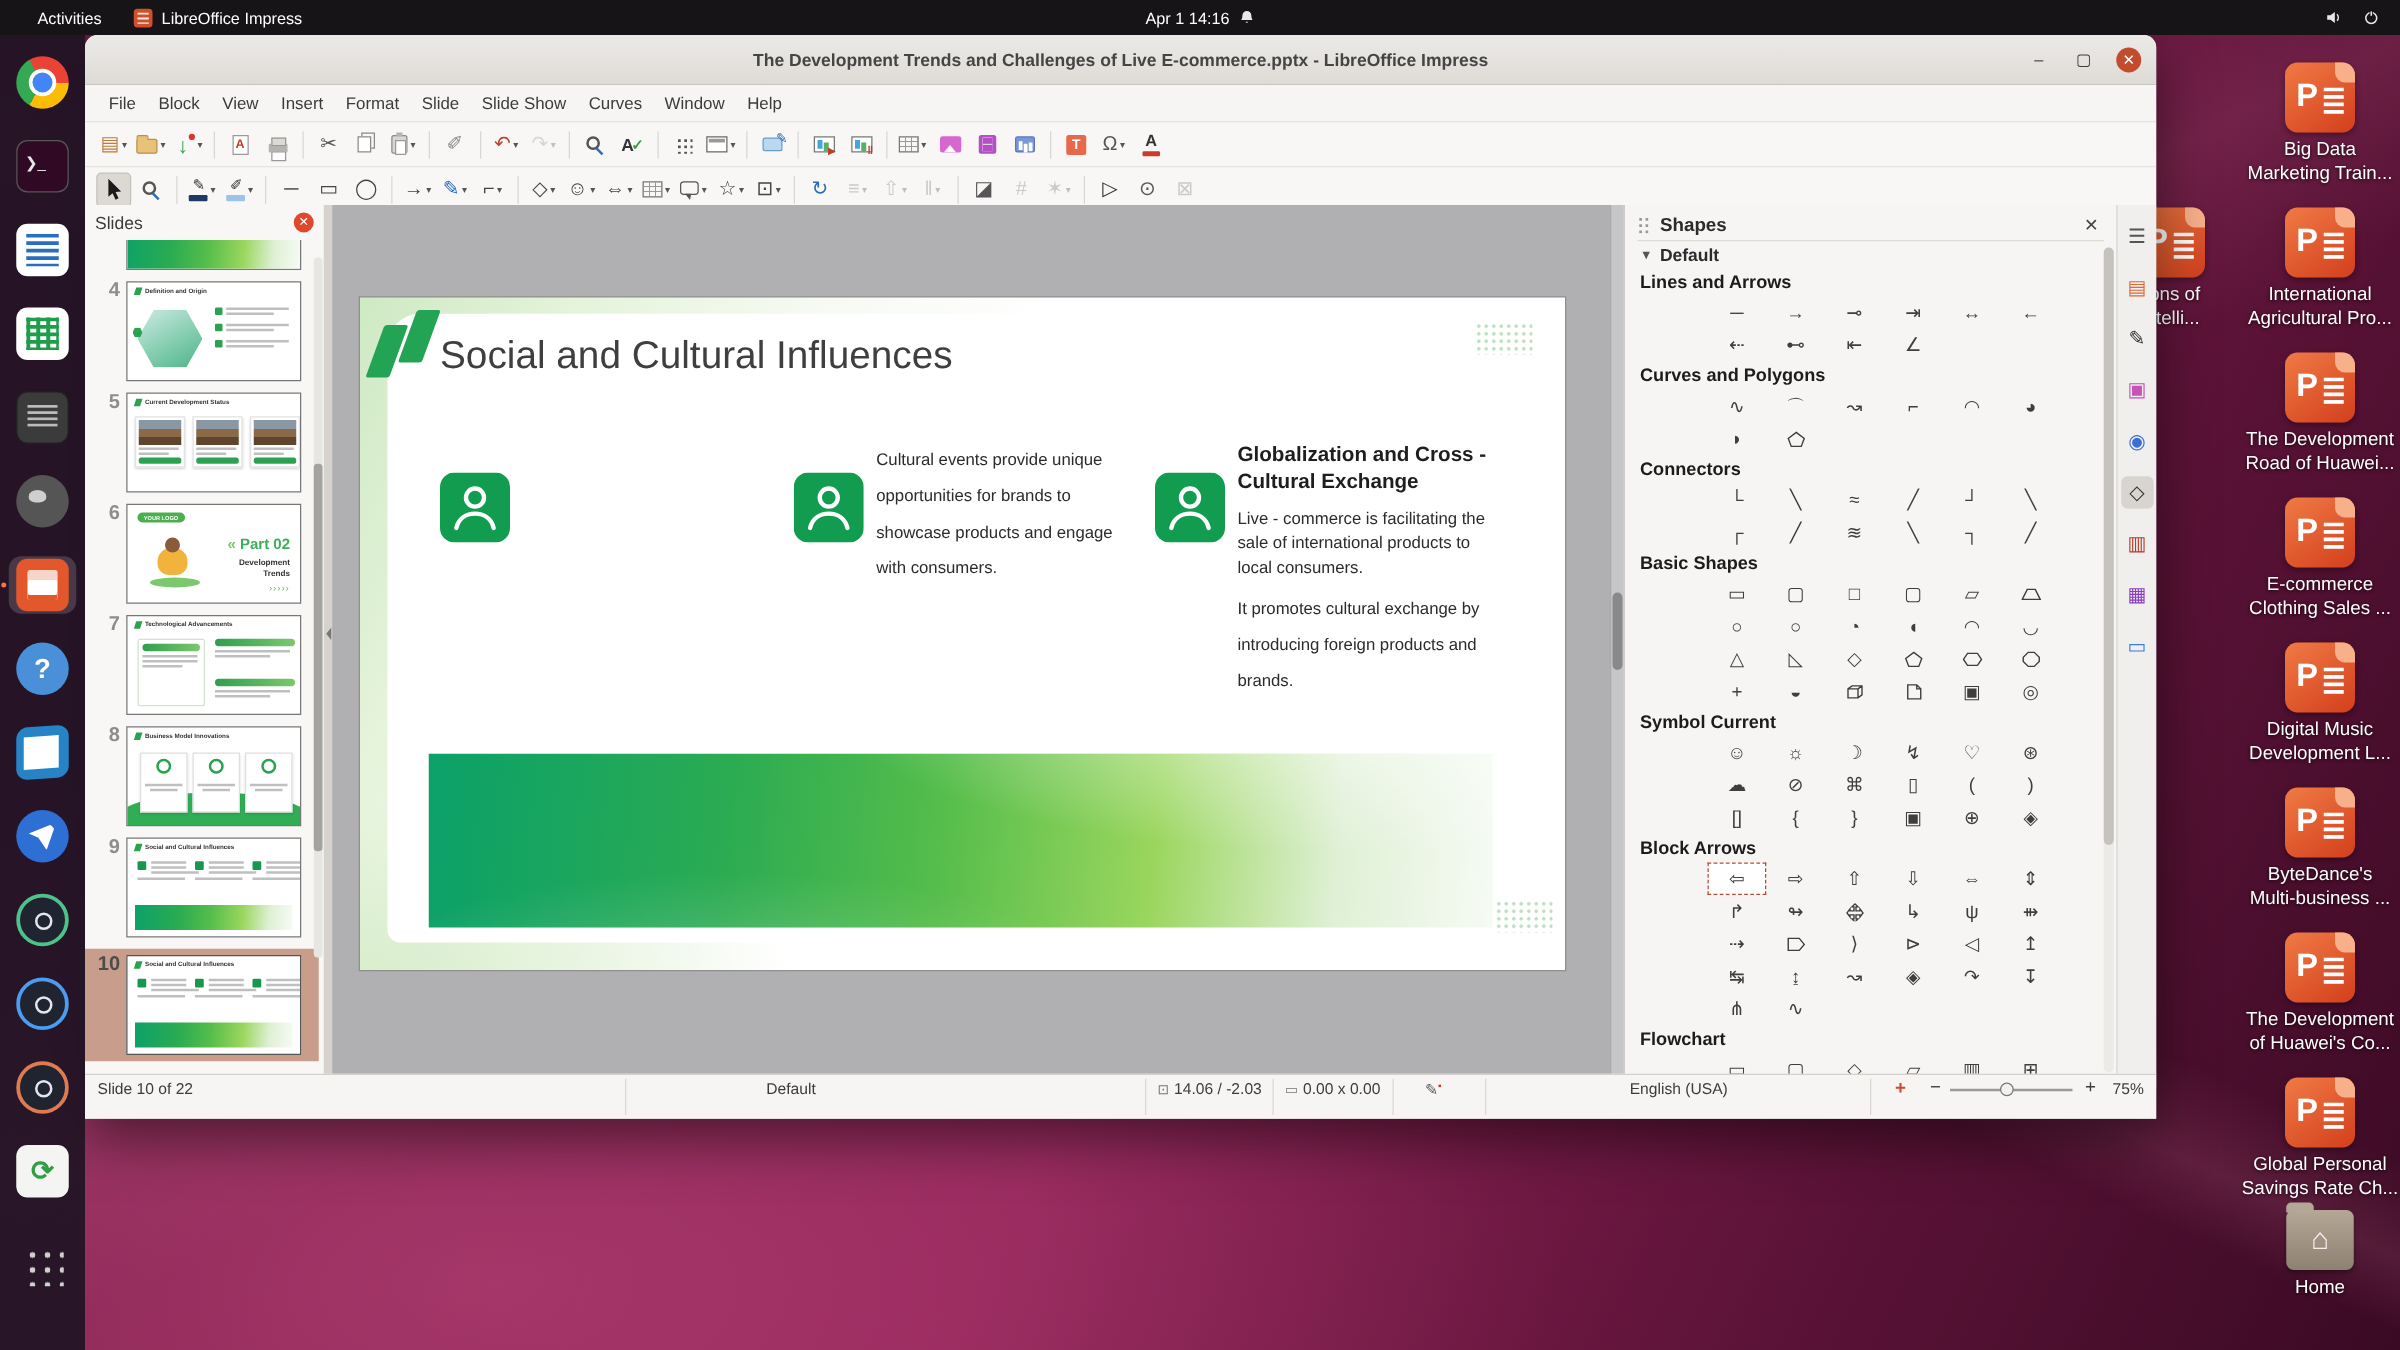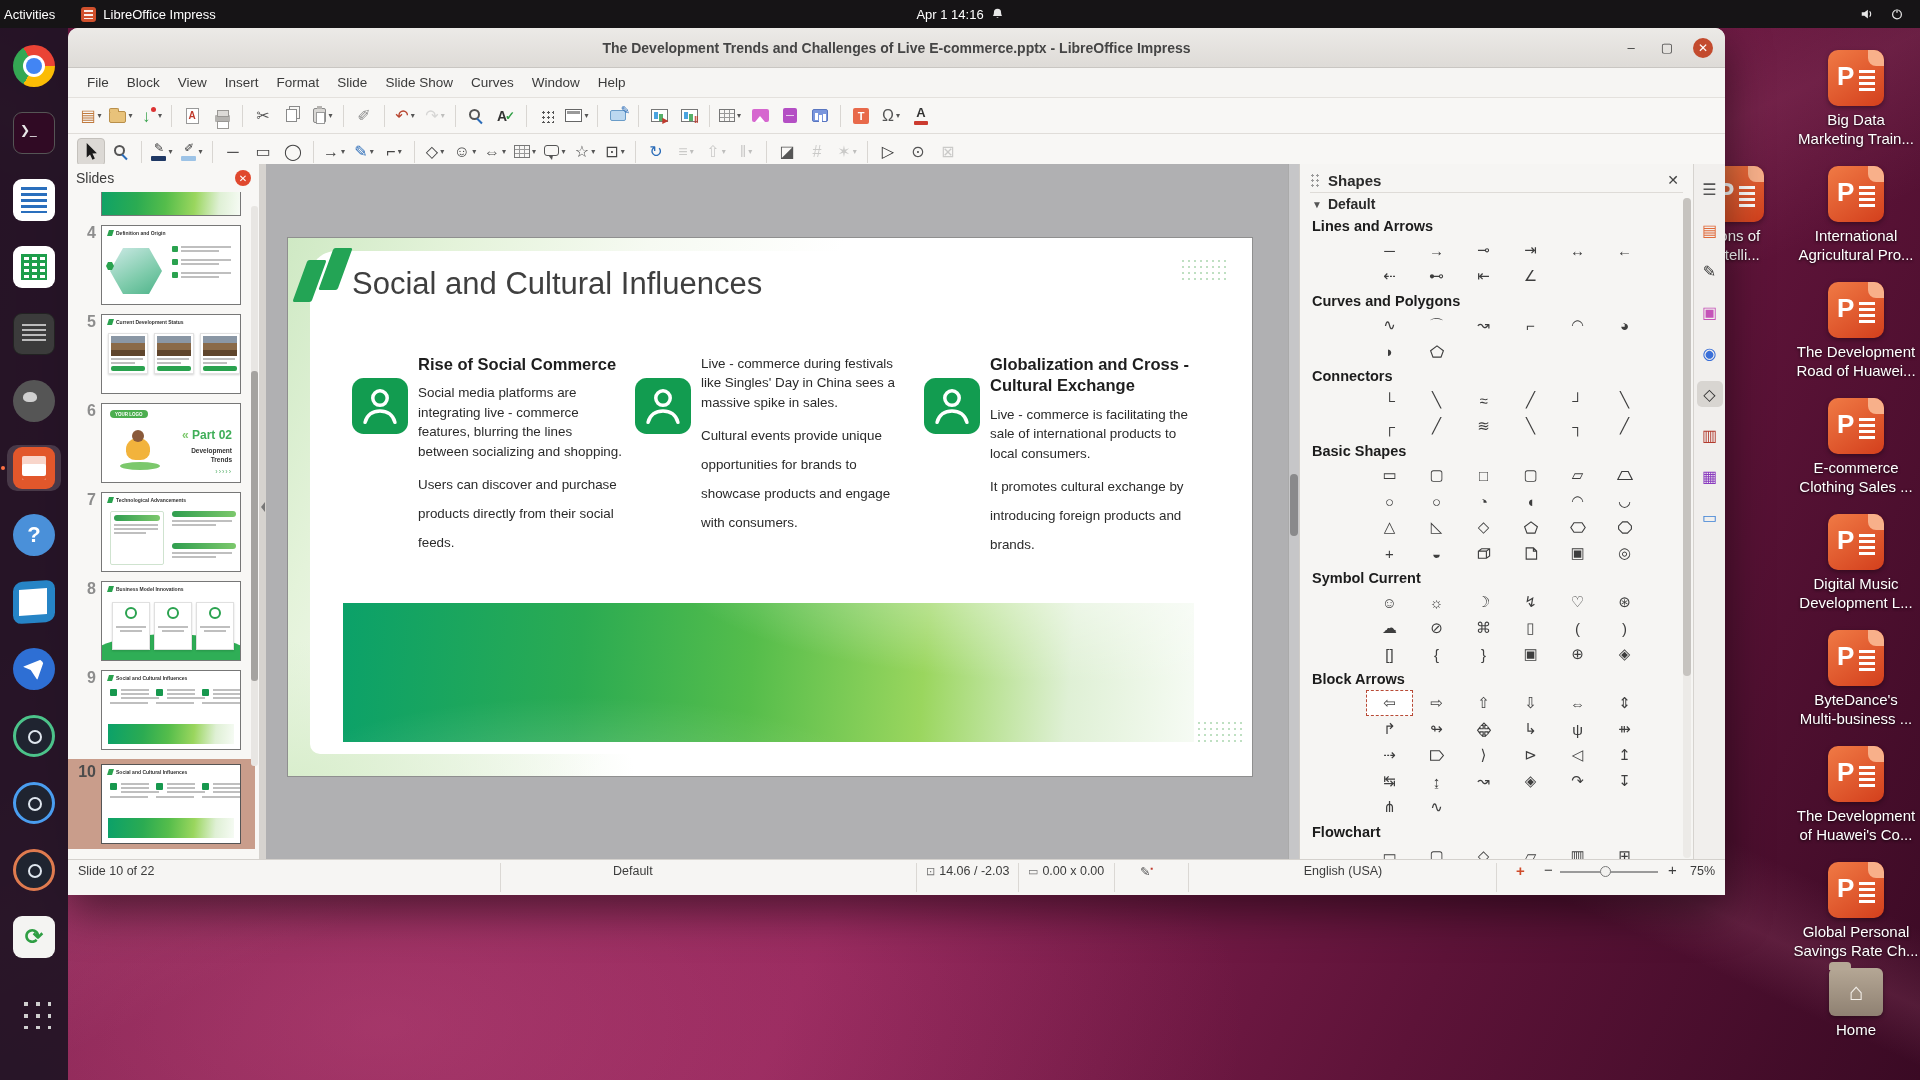--- a/index.html
+++ b/index.html
@@ -5,21 +5,21 @@
   *{margin:0;padding:0;box-sizing:border-box}
   html,body{width:1920px;height:1080px;overflow:hidden;font-family:"Liberation Sans",sans-serif}
   body{position:relative;background:
     radial-gradient(90% 80% at 20% 95%, rgba(233,106,162,.30), transparent 50%),
     linear-gradient(25deg, transparent 46%, rgba(255,150,190,.12) 49%, transparent 53%),
     linear-gradient(155deg, transparent 40%, rgba(255,150,190,.10) 47%, transparent 55%),
     linear-gradient(115deg,#6d1742 0%,#85204f 30%,#8e2256 52%,#5d1338 78%,#3a0a24 100%);}
   
   #topbar{position:absolute;left:0;top:0;width:1920px;height:28px;background:#161416;color:#fff;
     display:flex;align-items:center;z-index:30;font-size:13px}
-  #topbar .tb-left{display:flex;align-items:center;gap:26px;padding-left:4px}
+  #topbar .tb-left{display:flex;align-items:center;gap:26px;padding-left:30px}
   .tb-appicon{width:15px;height:15px;border-radius:3px;background:#d0502c;position:relative}
   .tb-appicon::after{content:"";position:absolute;inset:3px;background:linear-gradient(#fff 2px,transparent 2px) 0 0/100% 4px;opacity:.9}
   #topbar .tb-center{position:absolute;left:0;right:0;display:flex;justify-content:center;align-items:center;gap:7px;pointer-events:none}
   #topbar .tb-right{margin-left:auto;display:flex;align-items:center;gap:16px;padding-right:16px}
   
   #dock{position:absolute;left:0;top:28px;width:68px;height:1052px;background:rgba(32,20,36,.92);z-index:20;
     display:flex;flex-direction:column;align-items:center;padding-top:15px}
   .dock-item{width:54px;height:46px;margin-bottom:21px;display:flex;align-items:center;justify-content:center;position:relative;border-radius:10px}
   .dock-item.active{background:rgba(255,255,255,.16)}
   .dock-item.active::before{content:"";position:absolute;left:-6px;width:4px;height:4px;border-radius:50%;background:#ff7043}
@@ -828,36 +828,30 @@
         <div id="slide-title">Social and Cultural Influences</div>
         <div id="cols">
             <div class="col" style="left: 64px;">
               <div class="icon">
                 <svg width="56" height="56" viewBox="0 0 24 24">
                   <rect width="24" height="24" rx="5" fill="#129c50"></rect>
                   <circle cx="12" cy="8.6" r="3.1" stroke="#fff" stroke-width="1.5" fill="none"></circle>
                   <path d="M5.6 19c.8-3.3 3.4-4.9 6.4-4.9s5.6 1.6 6.4 4.9" stroke="#fff" stroke-width="1.5" fill="none" stroke-linecap="round"></path>
                 </svg>
               </div>
-              <div class="txt">
-                <h3>Rise of Social Commerce</h3>
-                <p class="tight">Social media platforms are integrating live - commerce features, blurring the lines between socializing and shopping.</p>
-                <p class="loose">Users can discover and purchase products directly from their social feeds.</p>
-              </div>
             </div>
             <div class="col" style="left: 347px;">
               <div class="icon">
                 <svg width="56" height="56" viewBox="0 0 24 24">
                   <rect width="24" height="24" rx="5" fill="#129c50"></rect>
                   <circle cx="12" cy="8.6" r="3.1" stroke="#fff" stroke-width="1.5" fill="none"></circle>
                   <path d="M5.6 19c.8-3.3 3.4-4.9 6.4-4.9s5.6 1.6 6.4 4.9" stroke="#fff" stroke-width="1.5" fill="none" stroke-linecap="round"></path>
                 </svg>
               </div>
               <div class="txt">
-                <p class="tight">Live - commerce during festivals like Singles' Day in China sees a massive spike in sales.</p>
                 <p class="loose">Cultural events provide unique opportunities for brands to showcase products and engage with consumers.</p>
               </div>
             </div>
             <div class="col" style="left: 636px;">
               <div class="icon">
                 <svg width="56" height="56" viewBox="0 0 24 24">
                   <rect width="24" height="24" rx="5" fill="#129c50"></rect>
                   <circle cx="12" cy="8.6" r="3.1" stroke="#fff" stroke-width="1.5" fill="none"></circle>
                   <path d="M5.6 19c.8-3.3 3.4-4.9 6.4-4.9s5.6 1.6 6.4 4.9" stroke="#fff" stroke-width="1.5" fill="none" stroke-linecap="round"></path>
                 </svg>

